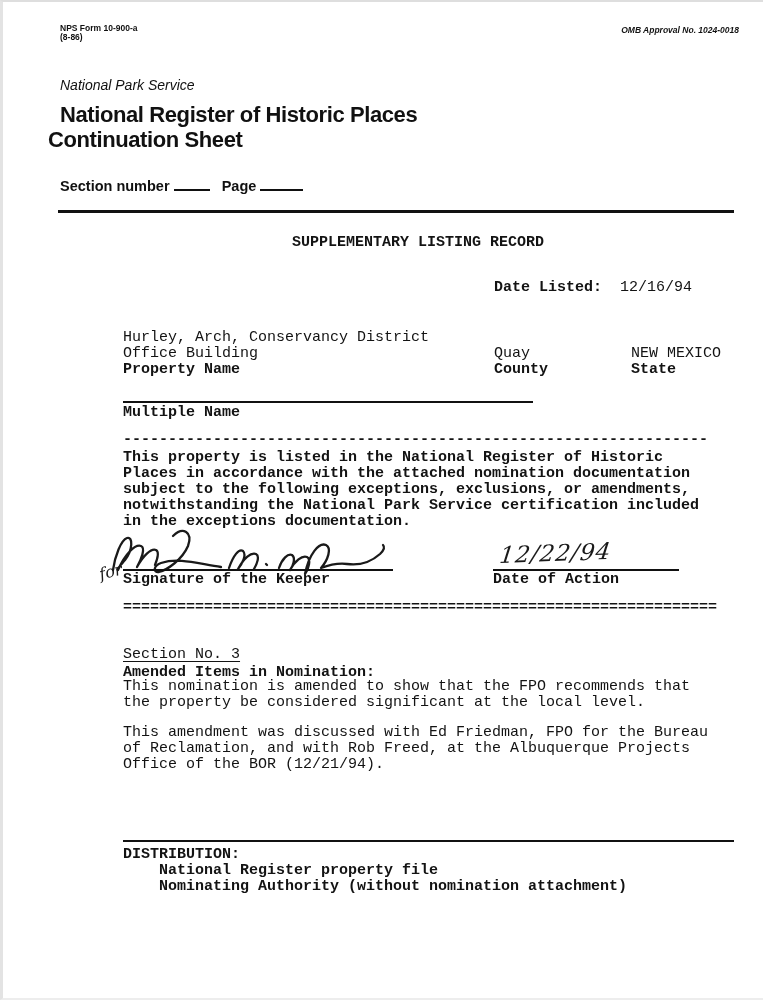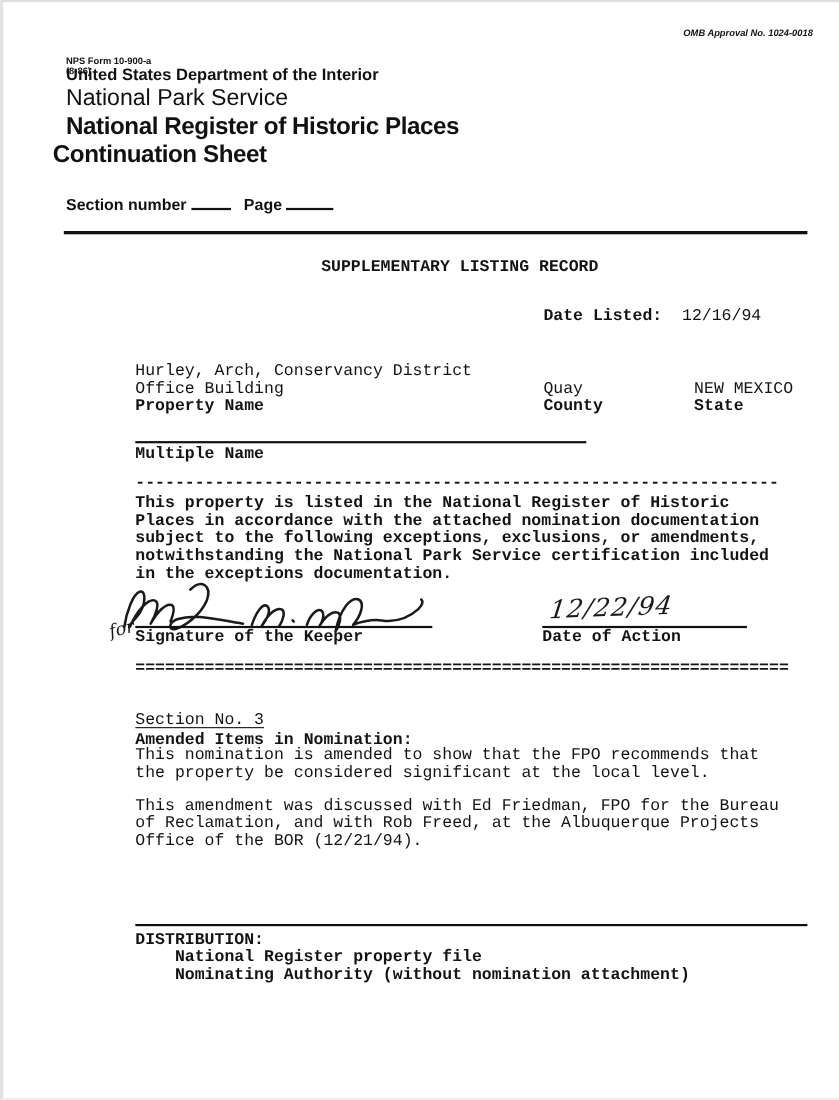--- a/index.html
+++ b/index.html
@@ -10,44 +10,43 @@
     overflow:hidden;
     border-left:3px solid #e3e3e3;
     border-top:2px solid #dedede;
     border-bottom:2px solid #ededed;
     box-sizing:border-box;
     color:#131313;
   }
   .sans{position:absolute;font-family:"Liberation Sans",sans-serif;color:#111;white-space:pre;}
   .mono{position:absolute;font-family:"Liberation Mono","DejaVu Sans Mono",monospace;font-size:15px;line-height:16px;color:#131313;white-space:pre;}
   .b{font-weight:bold;}
-  .tiny{font-size:8.5px;line-height:9.5px;font-weight:600;margin-top:27px;}
+  .tiny{font-size:8.5px;line-height:9.5px;font-weight:600;}
   .omb{font-size:8.5px;font-style:italic;font-weight:600;}
   .agency{font-size:15px;font-weight:bold;}
-  .subagency{font-size:21px;}
+  .subagency{font-size:14px;font-style:italic;}
   .title{font-size:22px;font-weight:bold;letter-spacing:-0.4px;}
   .secrow{font-size:14.5px;font-weight:600;}
   .blank{display:inline-block;border-bottom:2px solid #111;height:12px;vertical-align:baseline;}
   .rule{position:absolute;background:#111;}
   .hw{position:absolute;font-family:"DejaVu Serif",serif;font-style:italic;color:#1a1a1a;white-space:pre;}
   .hw-date{font-size:23px;transform:skewX(-9deg) rotate(-2deg);letter-spacing:1px;}
   .hw-for{font-size:16px;transform:rotate(-14deg);}
   svg{position:absolute;overflow:visible;}
   .center{text-align:center;}
 </style>
 </head>
 <body>
 
 <div class="page">
 
   <div class="sans tiny" style="left:57px;top:22px;">NPS Form 10-900-a</div>
   <div class="sans tiny" style="left:57px;top:31px;">(8-86)</div>
   <div class="sans omb" style="right:24px;top:23px;">OMB Approval No. 1024-0018</div>
 
-  <div class="sans agency" style="left:57px;top:58px;">United States Department of the Interior</div>
   <div class="sans subagency" style="left:57px;top:75px;">National Park Service</div>
 
   <div class="sans title" style="left:57px;top:100px;">National Register of Historic Places</div>
   <div class="sans title" style="left:45px;top:125px;">Continuation Sheet</div>
 
   <div class="sans secrow" style="left:57px;top:175px;"><span>Section number</span> <span class="blank" style="width:36px;"></span>&nbsp;&nbsp;&nbsp;<span>Page</span> <span class="blank" style="width:43px;"></span></div>
 
   <div class="rule" style="left:55px;top:208px;width:676px;height:3px;"></div>
 
   <div class="mono b center" style="left:120px;top:233px;width:590px;">SUPPLEMENTARY LISTING RECORD</div>

